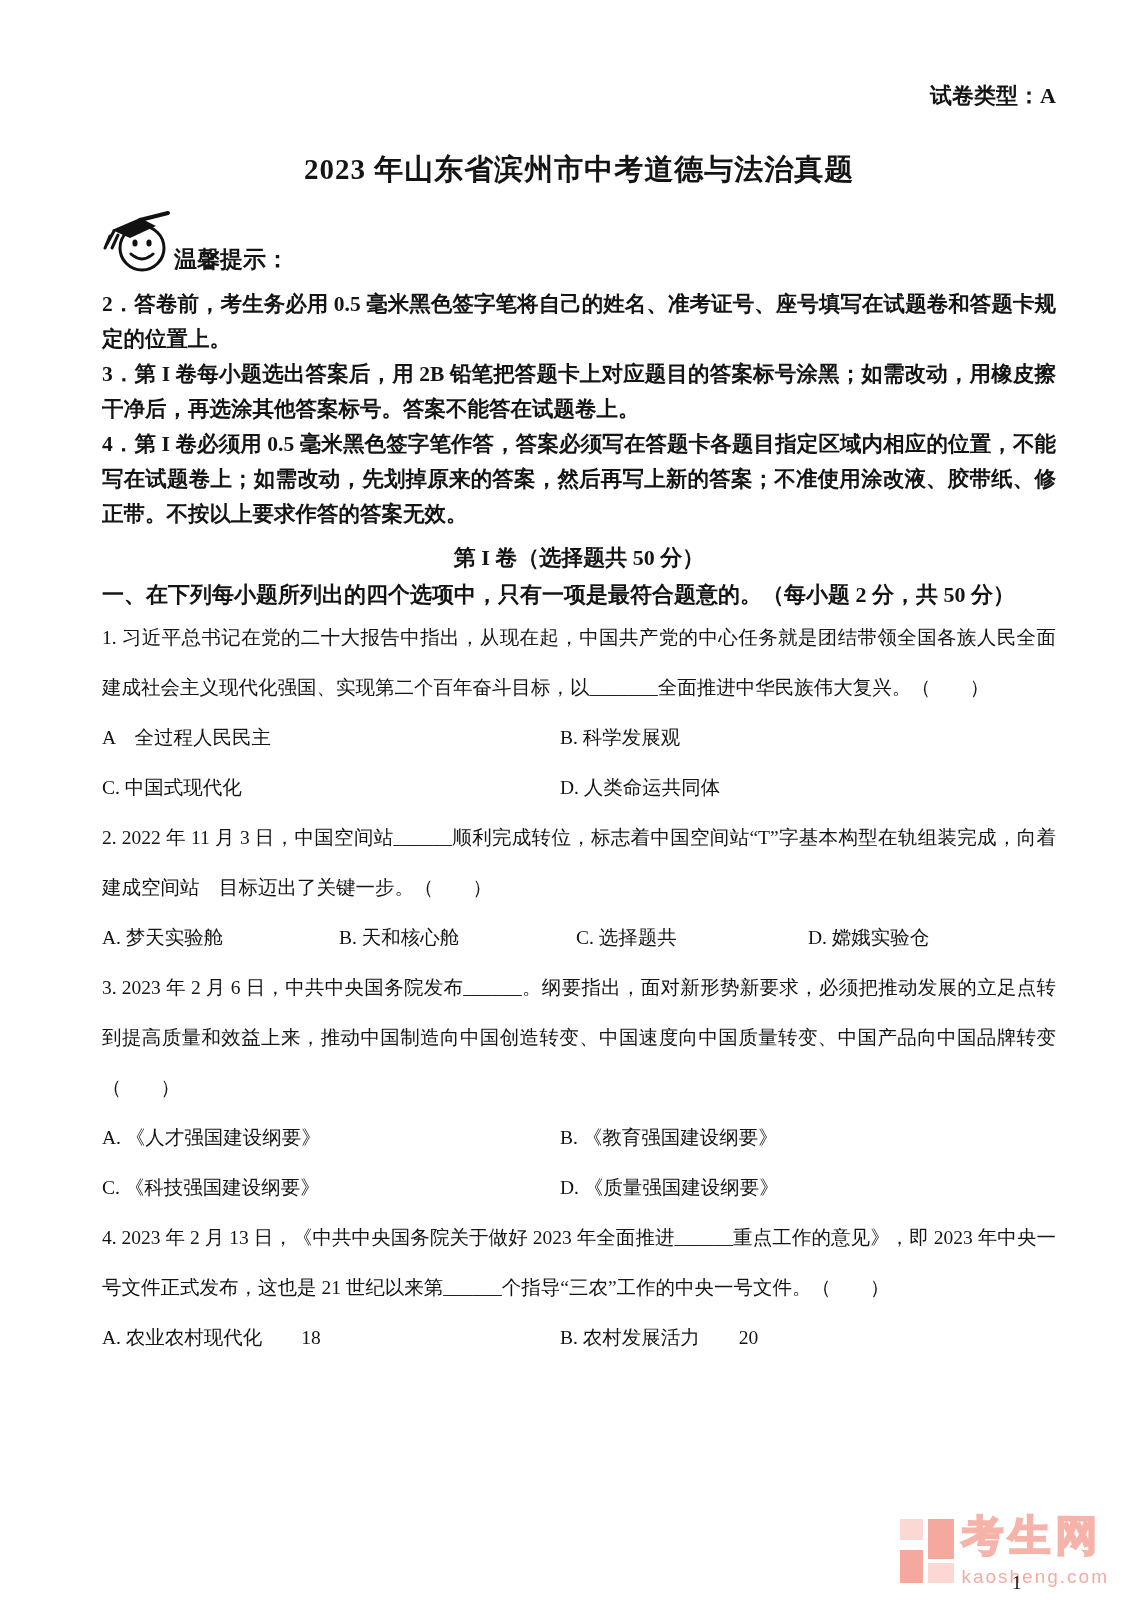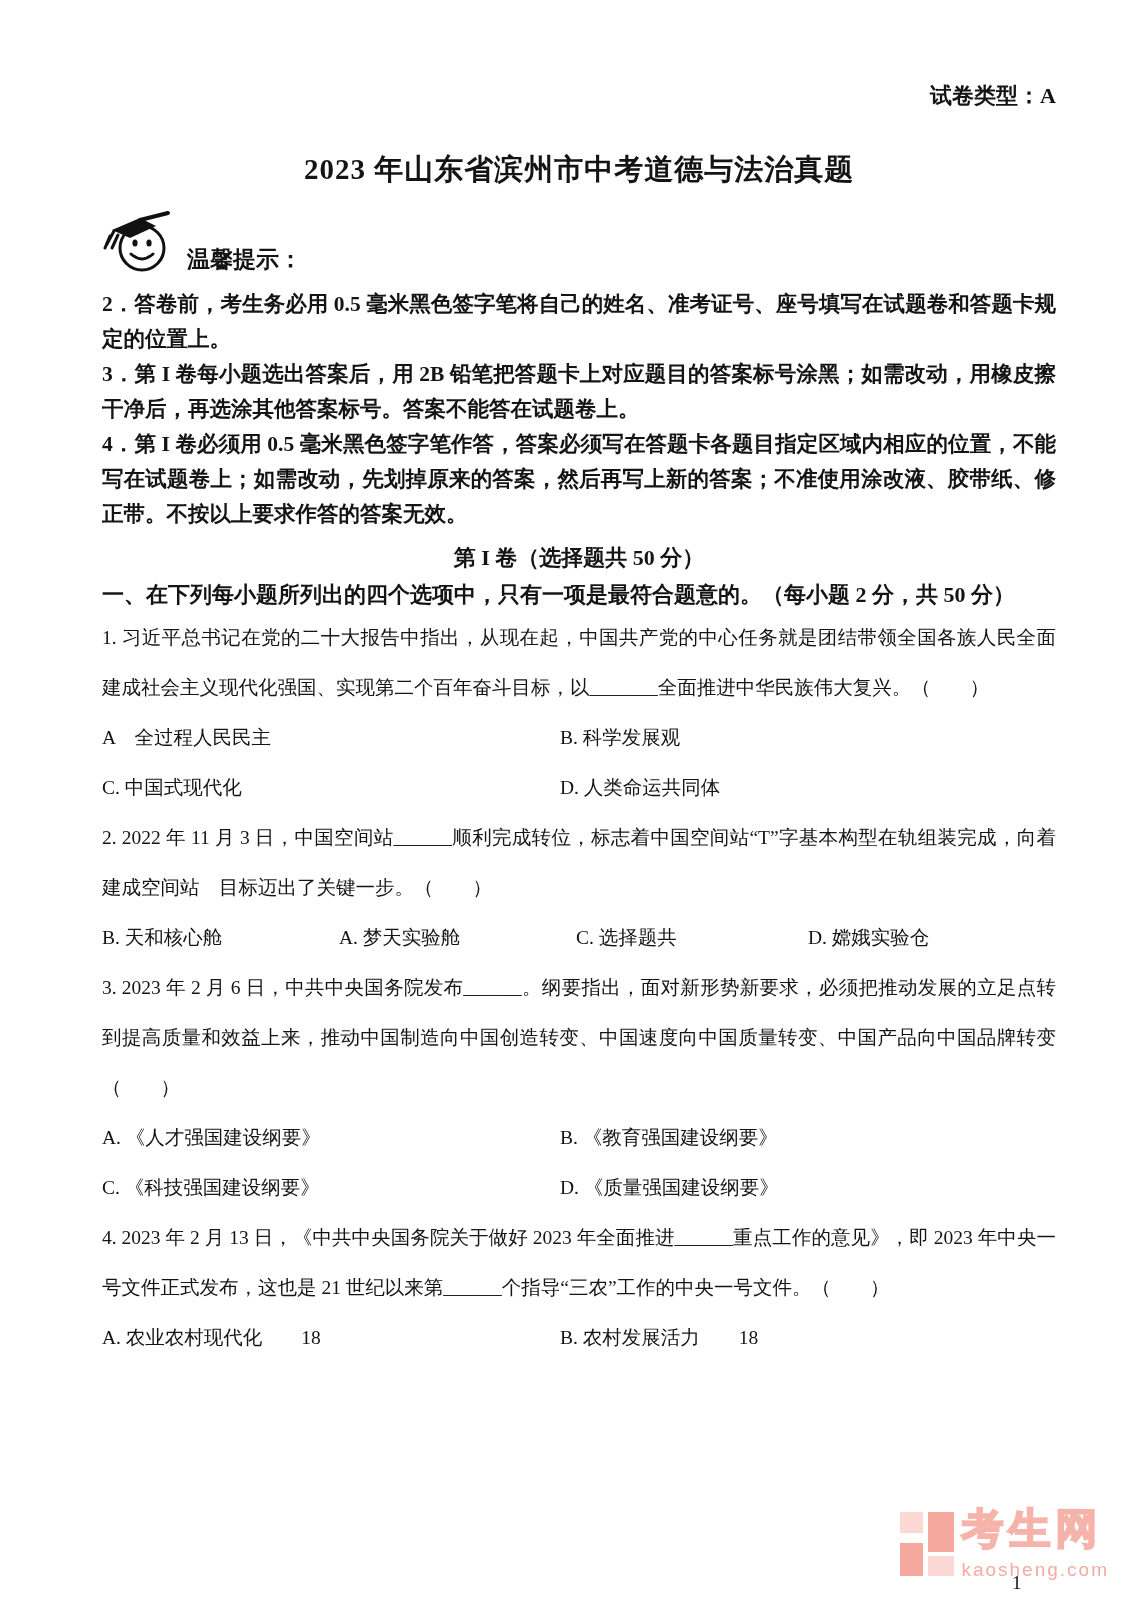--- a/index.html
+++ b/index.html
@@ -25,21 +25,21 @@
     text-align:center;
     font-size:29px;
     font-weight:bold;
     letter-spacing:1px;
   }
 
   .tips-row {
     margin-top:20px;
     display:flex;
     align-items:flex-end;
-    gap:13px;
+    gap:0;
     height:64px;
     font-family:Liberation Serif, serif;
   }
   .tips-icon { width:72px; height:64px; flex:0 0 auto; }
   .tips-label {
     font-weight:bold;
     font-size:23px;
     line-height:1;
     padding-bottom:3px;
   }
@@ -78,21 +78,21 @@
     display:grid;
     font-size:19.5px;
     line-height:50px;
   }
   .opts.cols-2 { grid-template-columns:458px 1fr; }
   .opts.cols-4 { grid-template-columns:237px 237px 232px 1fr; }
 
   
   .watermark {
     position:absolute;
-    right:22px; bottom:19px;
+    right:22px; bottom:12px;
     display:flex;
     align-items:center;
     gap:5px;
   }
   .wm-logo { position:relative; width:56px; height:66px; flex:0 0 auto; }
   .wm-logo .blk { position:absolute; }
   .wm-b1 { left:0;  top:4;  width:23px; height:21px; background:#fbd8d3; }
   .wm-b2 { left:0;  top:31px; width:23px; height:33px; background:#f5a89e; }
   .wm-b3 { left:28px; top:0;  width:26px; height:40px; background:#f5a89e; }
   .wm-b4 { left:28px; top:44px; width:26px; height:20px; background:#fbd8d3; }
@@ -161,42 +161,42 @@
       <span>A　全过程人民民主</span>
       <span>B. 科学发展观</span>
       <span>C. 中国式现代化</span>
       <span>D. 人类命运共同体</span>
     </div>
   </div>
 
   <div class="question">
     <p class="stem">2. 2022 年 11 月 3 日，中国空间站______顺利完成转位，标志着中国空间站“T”字基本构型在轨组装完成，向着建成空间站　目标迈出了关键一步。（　　）</p>
     <div class="opts cols-4">
+      <span>A. 梦天实验舱</span>
       <span>B. 天和核心舱</span>
-      <span>A. 梦天实验舱</span>
       <span>C. 选择题共</span>
       <span>D. 嫦娥实验仓</span>
     </div>
   </div>
 
   <div class="question">
     <p class="stem">3. 2023 年 2 月 6 日，中共中央国务院发布______。纲要指出，面对新形势新要求，必须把推动发展的立足点转到提高质量和效益上来，推动中国制造向中国创造转变、中国速度向中国质量转变、中国产品向中国品牌转变（　　）</p>
     <div class="opts cols-2">
       <span>A. 《人才强国建设纲要》</span>
       <span>B. 《教育强国建设纲要》</span>
       <span>C. 《科技强国建设纲要》</span>
       <span>D. 《质量强国建设纲要》</span>
     </div>
   </div>
 
   <div class="question">
     <p class="stem">4. 2023 年 2 月 13 日，《中共中央国务院关于做好 2023 年全面推进______重点工作的意见》，即 2023 年中央一号文件正式发布，这也是 21 世纪以来第______个指导“三农”工作的中央一号文件。（　　）</p>
     <div class="opts cols-2">
       <span>A. 农业农村现代化　　18</span>
-      <span>B. 农村发展活力　　18</span>
+      <span>B. 农村发展活力　　20</span>
     </div>
   </div>
 
 </div>
 
 <div class="watermark">
   <span class="wm-logo">
     <span class="blk wm-b1"></span>
     <span class="blk wm-b2"></span>
     <span class="blk wm-b3"></span>

